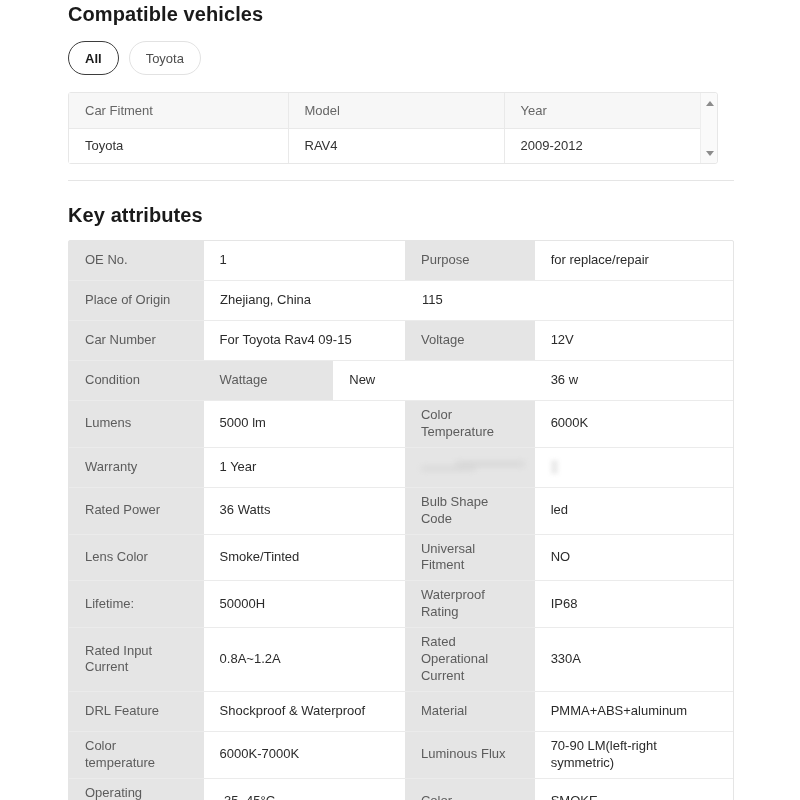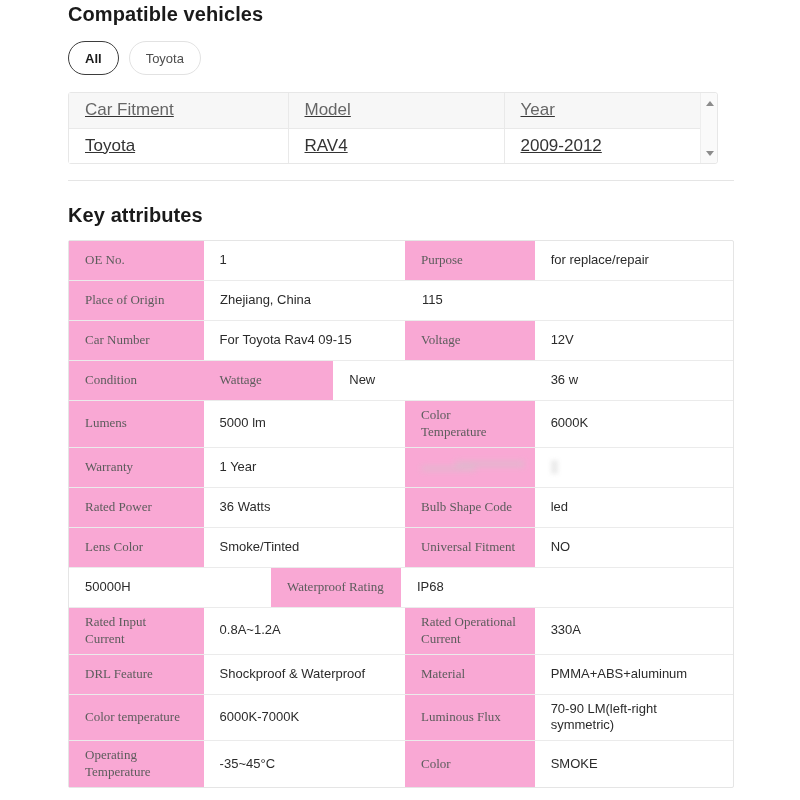--- a/index.html
+++ b/index.html
@@ -66,22 +66,21 @@
     width: 650px;
     height: 72px;
     border: 1px solid #e7e7e7;
     border-radius: 3px;
     background: #fff;
   }
   .cv-table {
     width: 633px;
     border-collapse: collapse;
     table-layout: fixed;
-    font-size: 17px;
-    text-decoration: underline;
+    font-size: 13px;
   }
   .cv-table th, .cv-table td {
     text-align: left;
     padding: 0 16px;
     border-right: 1px solid #e9e9e9;
     height: 35px;
     font-weight: 400;
     overflow: hidden;
     white-space: nowrap;
   }
@@ -167,23 +166,22 @@
     min-height: 40px;
   }
   .ka-row:last-child { border-bottom: none; }
   .ka-cell {
     display: flex;
     align-items: center;
     padding: 6px 16px;
     line-height: 1.3;
   }
   .ka-label {
-    background: #f9a8d4;
+    background: #e5e5e5;
     color: #5c5c5c;
-    font-family: Liberation Serif, serif;
   }
   .ka-value { color: #2b2b2b; }
   .w-label1 { width: 135px; }
   .w-value1 { width: 202px; }
   .w-label2 { width: 130px; }
   .w-value2 { width: 199px; }
 
   
   .blur-smudge {
     display: none;
@@ -388,20 +386,23 @@
       <span class="cell-text">Universal Fitment</span>
 
     </div>
     <div class="ka-cell ka-value w-value2 c4">
       <span class="cell-text">NO</span>
 
     </div>
   </div>
 
   <div class="ka-row">
+    <div class="ka-cell ka-label w-label1 c1">
+      <span class="cell-text">Lifetime:</span>
+    </div>
     <div class="ka-cell ka-value w-value1 c2">
       <span class="cell-text">50000H</span>
     </div>
     <div class="ka-cell ka-label w-label2 c3">
       <span class="cell-text">Waterproof Rating</span>
 
     </div>
     <div class="ka-cell ka-value w-value2 c4">
       <span class="cell-text">IP68</span>
 

